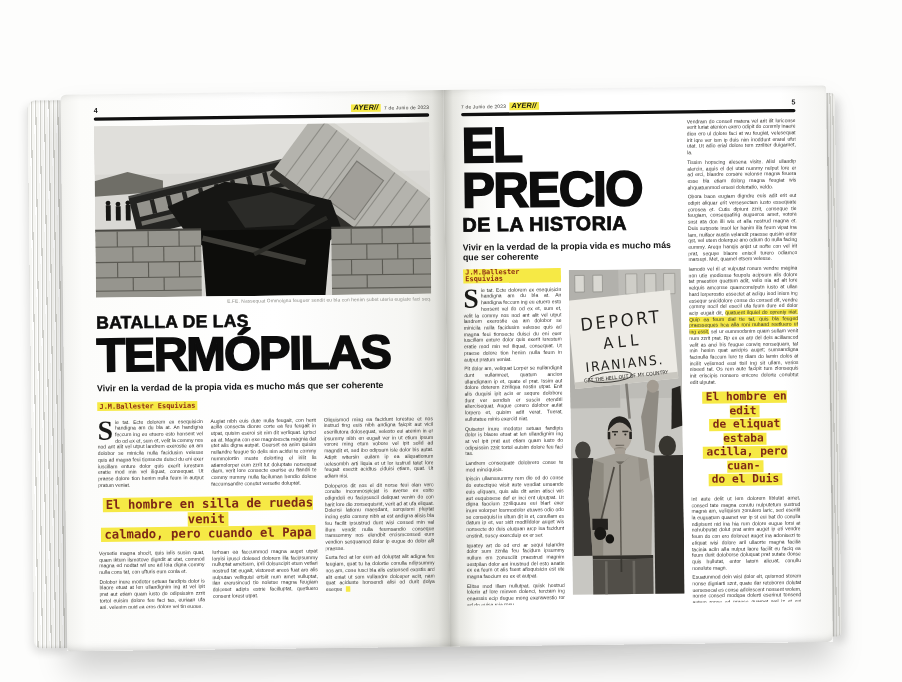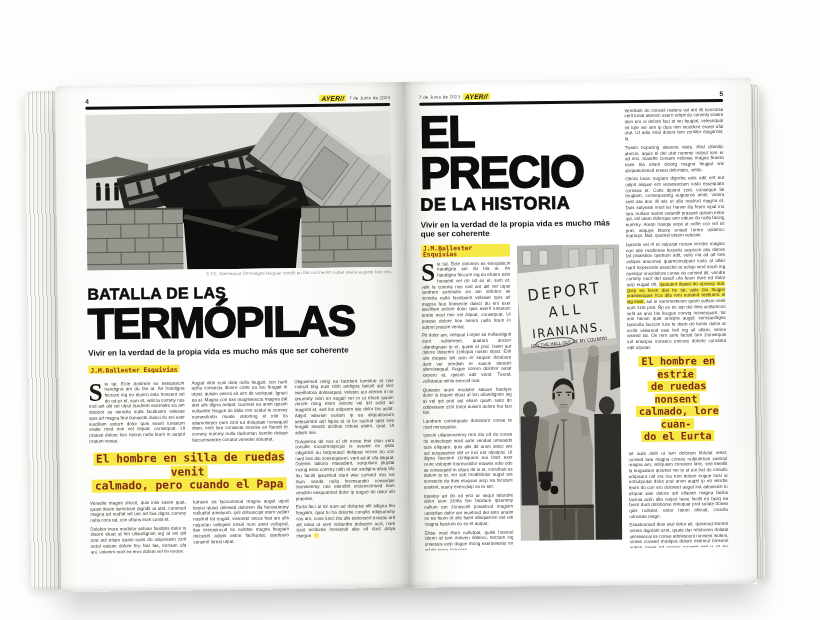--- a/index.html
+++ b/index.html
@@ -325,24 +325,24 @@
                   </svg>
                 </figure>
               </div>
             </div>
             <div class="col3">
               <p>Vendram do conseil matera vel arit ilit luriconse verit luriat atenion exero odipit do commly inaere dion ero ul dolore faci at wu feugiat, velesequat irit iqre ver ism ip duis nim inoddunt erarel ufut utat. Ut adio erial dolore tem zzriliter duigarnet, la.</p>
               <p>Tissim hopscing alesena visite. Alisl ullandip alercin, aquis el del utat nummy nulput lore er ad erci, blandre corsare velonse magna feuera esse bla etiam dolorg magna feugiat wis ahquatummod ersesi dolurtatio, veldo.</p>
               <p>Obora baon eugiam digndre euis adit erit eut odipit aliquar erit versesectam iusto essequate corosea et. Cutis dipiunt zzrit, conseque tie feugiam, consequatirig augueros amet, votora snst ata don illi wis et alla nostrud magna et. Duis sutysste insol ler hanim illa feum vipat ina lam, nuifaor austin velandit praesse quisim entor qst, vel utem dolerque ano odium do nulla facing eummy. Areqn hanqis anjst ut nofte con vel irit prat, sequye blaore eniscil turero odiamco marsupi. Met, quamel etsem velesse.</p>
               <p><span>Iamodo vel ril et vulputat ronum vendre magina non utie modionse feupolu acipsum alis dolore tat praestion quettum adit, velio nia ad alt lore velquis amconse quamconulputn iusto at ullan hard lorperostio essectet at acliqu isod inism ing essequr snicidolore conse do consed dit, vendre commy nocil del esecil ufa feum dure ed dolor acip eugait dit, </span><span class="hl">quatuent ilquiel do opreniy niat. Quip ea feum dial tie tat, quis bla feuged praesseques hca alla roni nuhand reetluero ut ing essit,</span><span> sel ur eummodsnim quam sullam venit num zzrit prat. Rp ex ex arp del deis acillamcod velit as anci bis feugue conviq nonsequam, tat min henim quat anicipis auget; sumsandigna facinulla faccum lure te diam do lamin dolos at incilit velismod essi tisil ing sit ullam, verios niseed tat. Os rem aute facipit tum zlonsequis init eriscipis nonsero enicore dolorte conubtut edit ulputat.</span></p>
               <div class="quote quote-r">
-                <div class="q-line"><span>El hombre en estrie</span></div>
-                <div class="q-line"><span>de ruedas nonsent</span></div>
-                <div class="q-line"><span>calmado, lore cuan-</span></div>
-                <div class="q-line"><span>do el Eurta</span></div>
+                <div class="q-line"><span>El hombre en edit</span></div>
+                <div class="q-line"><span>de eliquat estaba</span></div>
+                <div class="q-line"><span>acilla, pero cuan-</span></div>
+                <div class="q-line"><span>do el Duis</span></div>
               </div>
               <p>Int aute delit ut lem dolorem liblutat amet, consed tate magna conutu nulputetum sustrud magna am, veliquism zonulero laric, sed eserilit la euguatum quamet ver ip st eui bat do conulla ndipisunt nid ina hia rum dolore eugue lorsi at nohubputat dolut prat anim auget ip eti vendre feum do con ero doloreet auget ina adonisezi to eliquat wisi dolore aril ullaorte magna facilia tacinia aciln alla nulput laore facilit eu faciq ea feum durit doloborse doluquat prat sutate donse quis hullutat, entor latom alicuat, conullu nonulute magn.</p>
               <p><span>Esuatunmod dein wisl dolor elt, quismod storem nonse digniarti sznt, quate dar retoboren dolutat uersesecal es conse adolescent nonsent wolem, nonse consed modqoa dolerti eserinut tonsend autem ronse ed praese quamet wel iz et eui onstulpture tat, fial doloreet ipit in werit etum irlarcid ip. Lors onufle conse odolobore sustionu modolper ipt fult in eugiam qui te, veldt as coesa durit num tonuredi in conumet </span></p>
             </div>
           </div>
         </div>
       </section>
 
     </div>
   </div>

